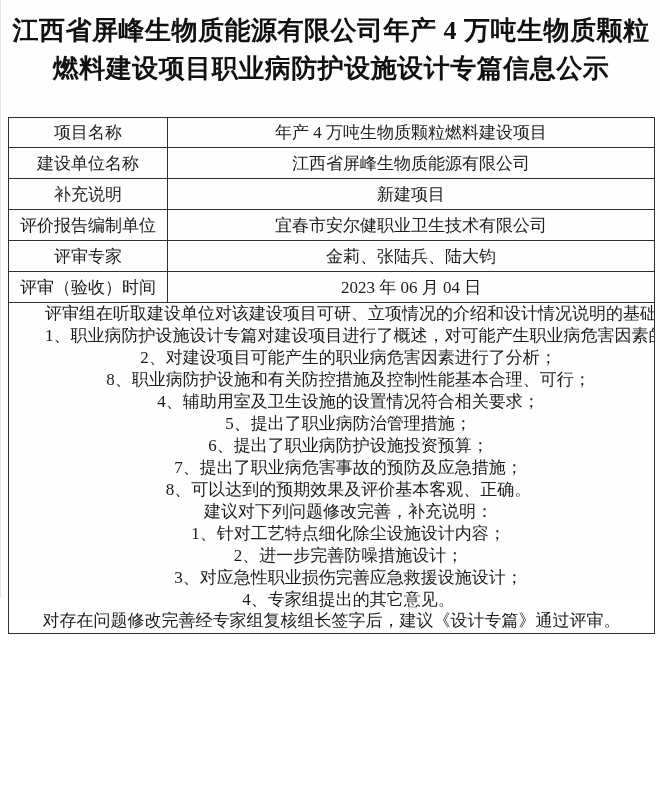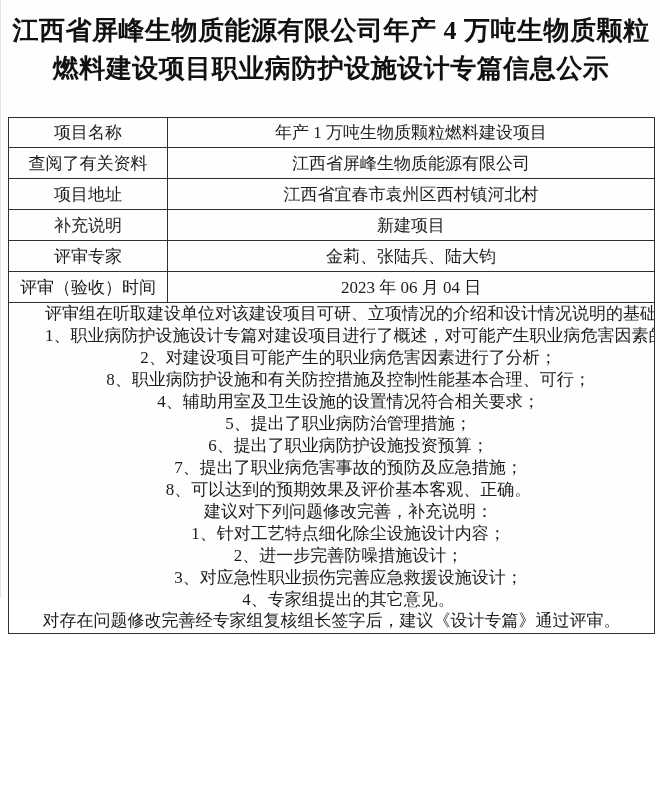--- a/index.html
+++ b/index.html
@@ -76,33 +76,33 @@
   <table class="info-table">
     <colgroup>
       <col style="width:159px">
       <col style="width:132px">
       <col style="width:150px">
       <col style="width:205px">
     </colgroup>
     <tbody>
       <tr class="info-row first">
         <td>项目名称</td>
-        <td colspan="3">年产 1 万吨生物质颗粒燃料建设项目</td>
+        <td colspan="3">年产 4 万吨生物质颗粒燃料建设项目</td>
       </tr>
       <tr class="info-row">
-        <td>查阅了有关资料</td>
+        <td>建设单位名称</td>
         <td colspan="3">江西省屏峰生物质能源有限公司</td>
-      </tr>
-      <tr class="info-row">
-        <td>项目地址</td>
-        <td colspan="3">江西省宜春市袁州区西村镇河北村</td>
       </tr>
       <tr class="info-row">
         <td>补充说明</td>
         <td colspan="3">新建项目</td>
+      </tr>
+      <tr class="info-row">
+        <td>评价报告编制单位</td>
+        <td colspan="3">宜春市安尔健职业卫生技术有限公司</td>
       </tr>
       <tr class="info-row">
         <td>评审专家</td>
         <td colspan="3">金莉、张陆兵、陆大钧</td>
       </tr>
       <tr class="info-row">
         <td>评审（验收）时间</td>
         <td colspan="3">2023 年 06 月 04 日</td>
       </tr>
       <tr>

